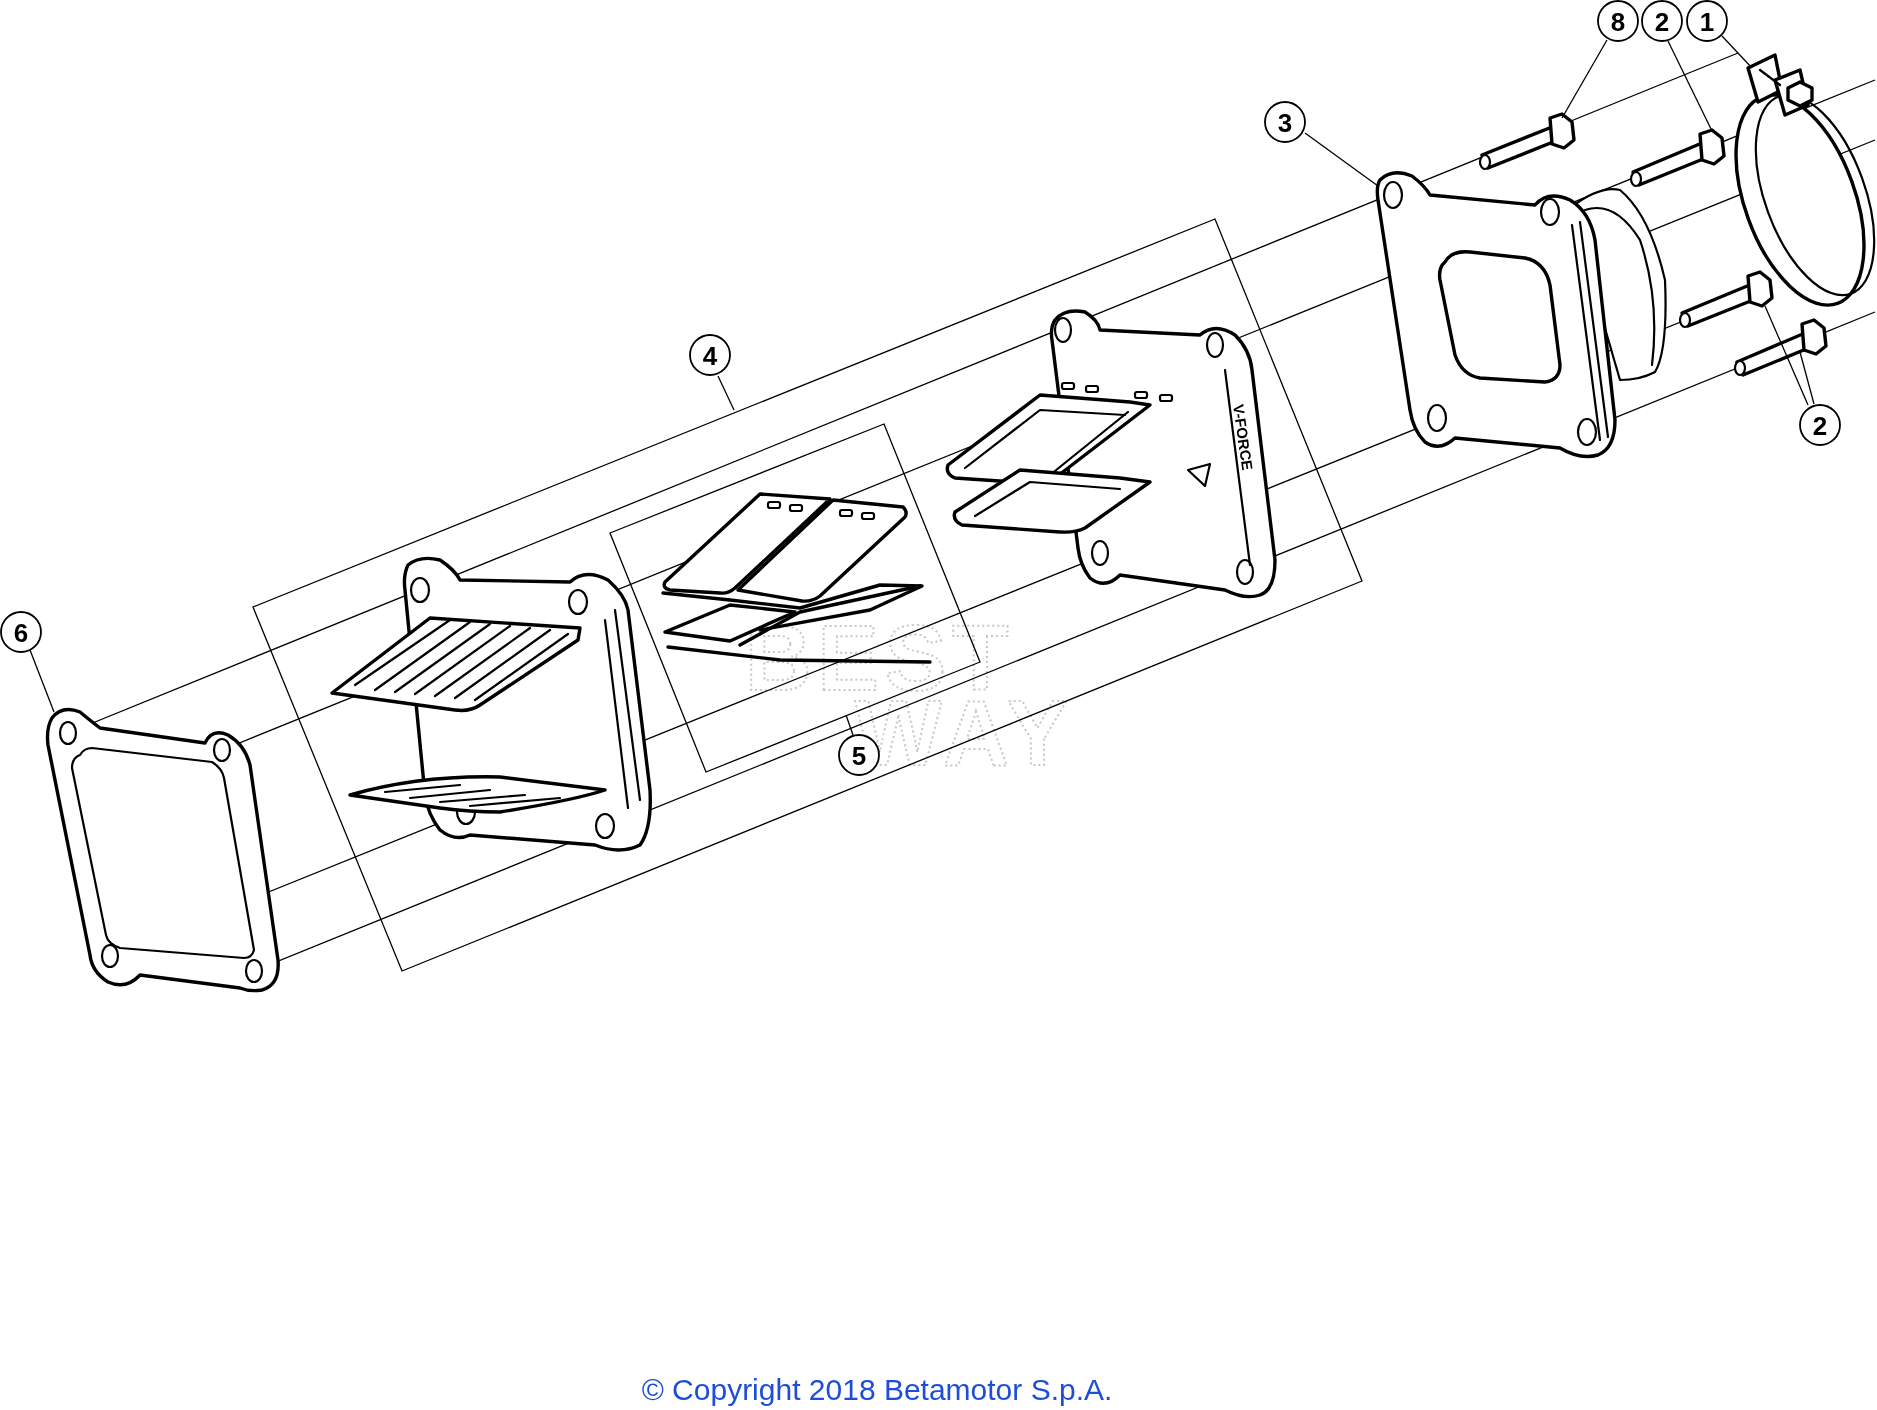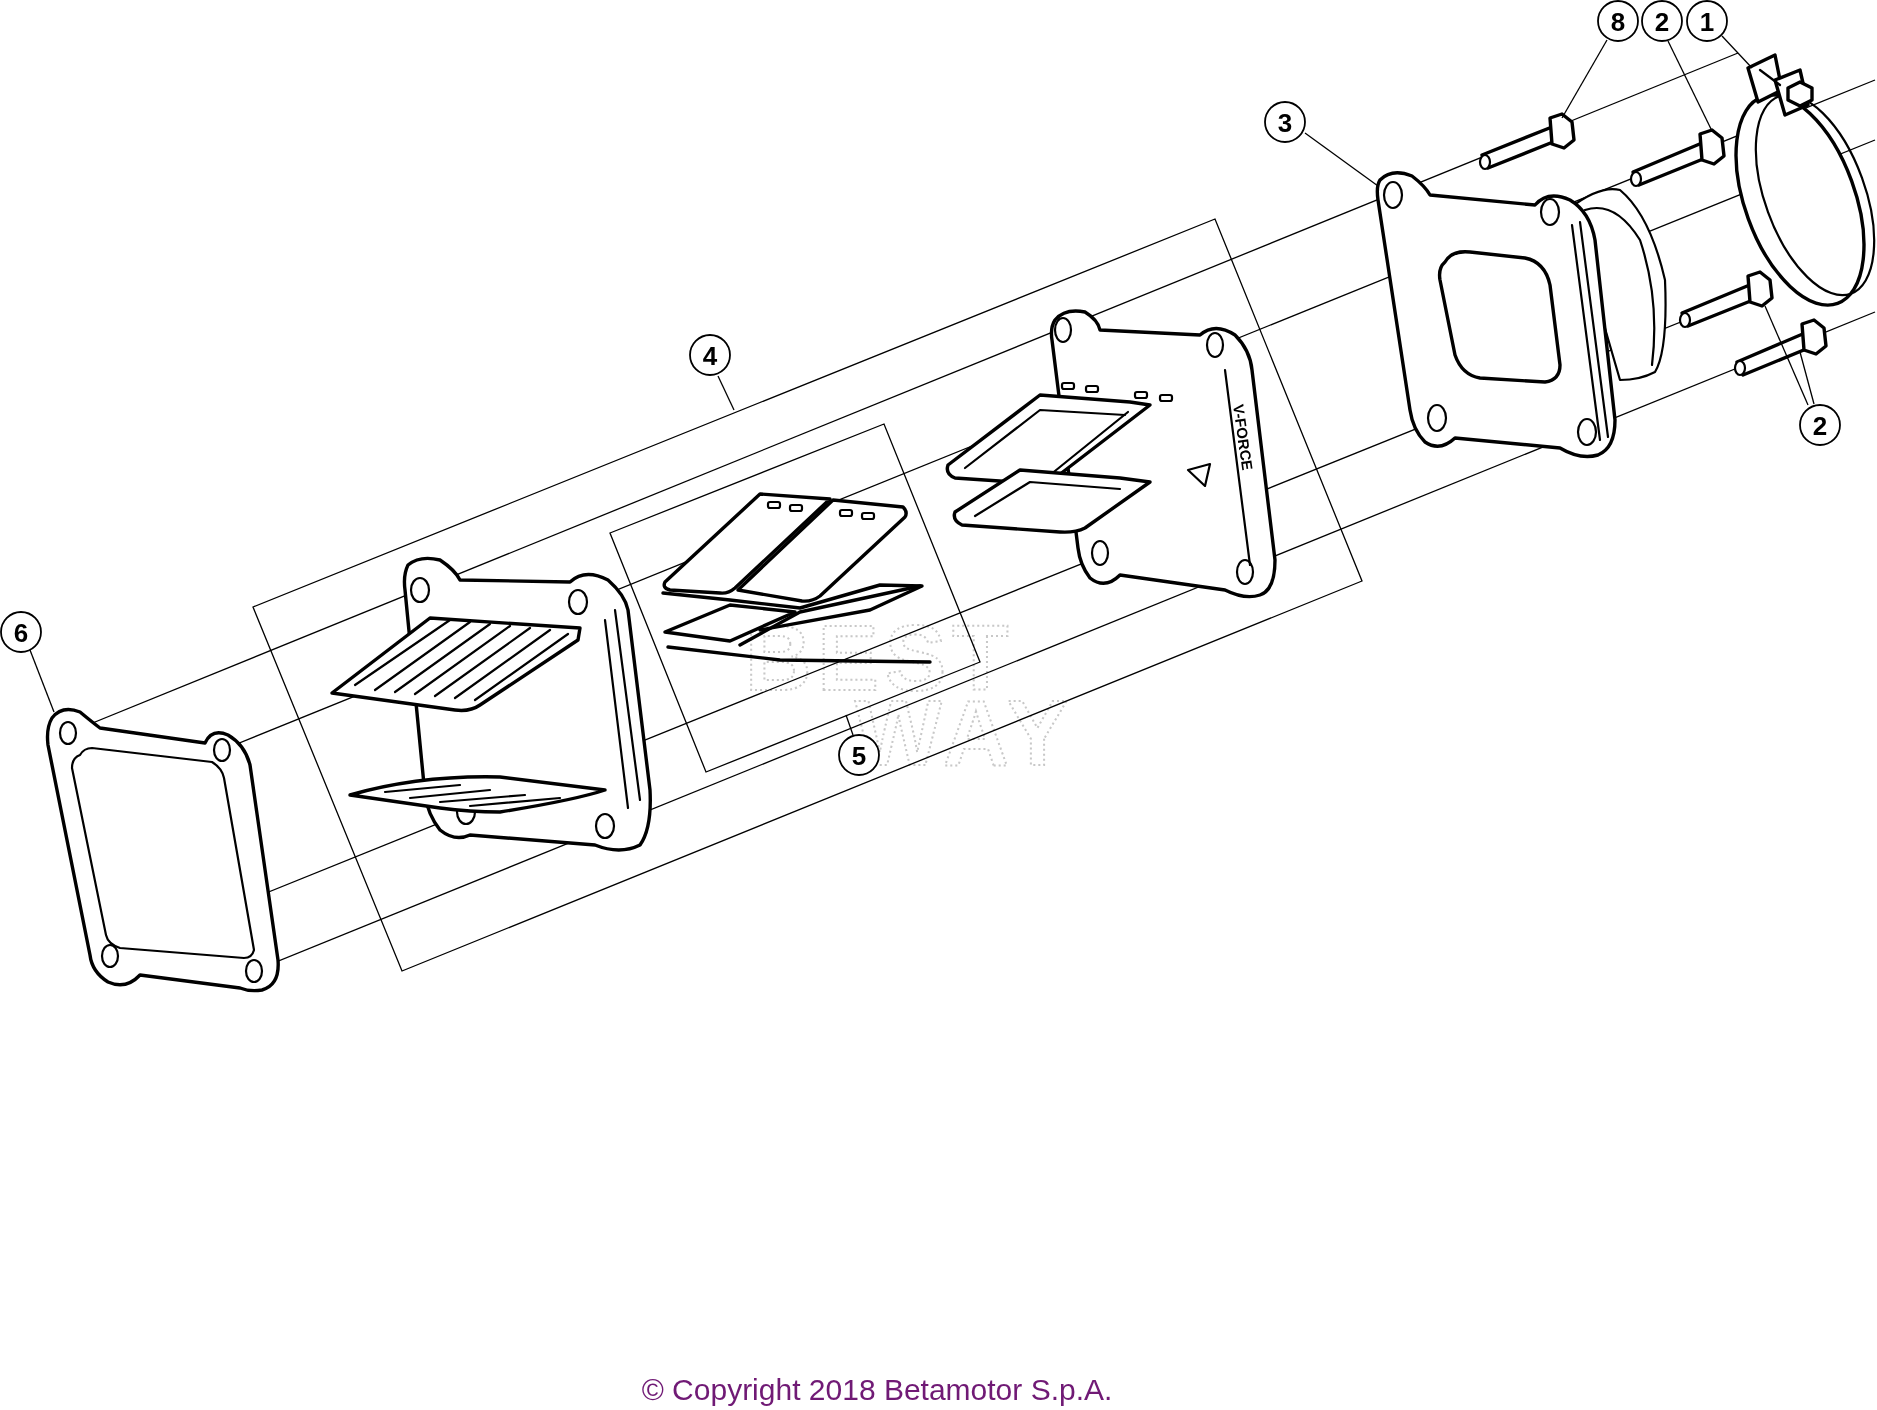--- a/index.html
+++ b/index.html
@@ -10,21 +10,21 @@
   .med { stroke: #000; stroke-width: 2.2; fill: none; stroke-linejoin: round; stroke-linecap: round; }
   .thick { stroke: #000; stroke-width: 3.4; fill: none; stroke-linejoin: round; stroke-linecap: round; }
   .fillw { fill: #fff; }
   .callout-circle { fill: #fff; stroke: #000; stroke-width: 1.8; }
   .callout-text { font-family: "Liberation Sans", sans-serif; font-weight: bold; font-size: 26px;
                   text-anchor: middle; dominant-baseline: central; fill: #000; }
   .watermark { font-family: "Liberation Sans", sans-serif; font-weight: bold; font-size: 92px;
                fill: none; stroke: #c8c8c8; stroke-width: 2; stroke-dasharray: 2 3; letter-spacing: 6px; }
   .brand { font-family: "Liberation Sans", sans-serif; font-weight: bold; font-size: 15px; fill: #000; }
   #copyright { position: absolute; left: 0; width: 1754px; top: 1373px; text-align: center;
-               font-size: 30px; color: #701a75; font-family: "Liberation Sans", sans-serif; }
+               font-size: 30px; color: #1d4ed8; font-family: "Liberation Sans", sans-serif; }
 </style>
 </head>
 <body>
 
 <svg id="diagram" viewBox="0 0 1877 1410" xmlns="http://www.w3.org/2000/svg">
 
   <g>
     <text class="watermark" x="745" y="690">BEST</text>
     <text class="watermark" x="855" y="765">WAY</text>
   </g>

